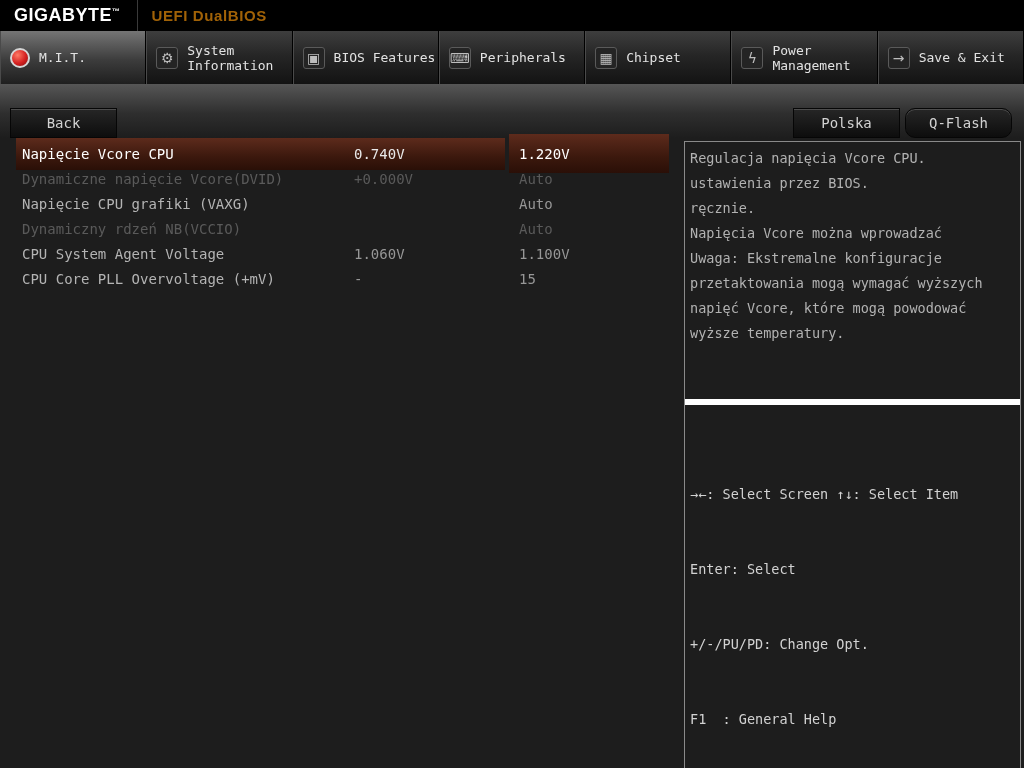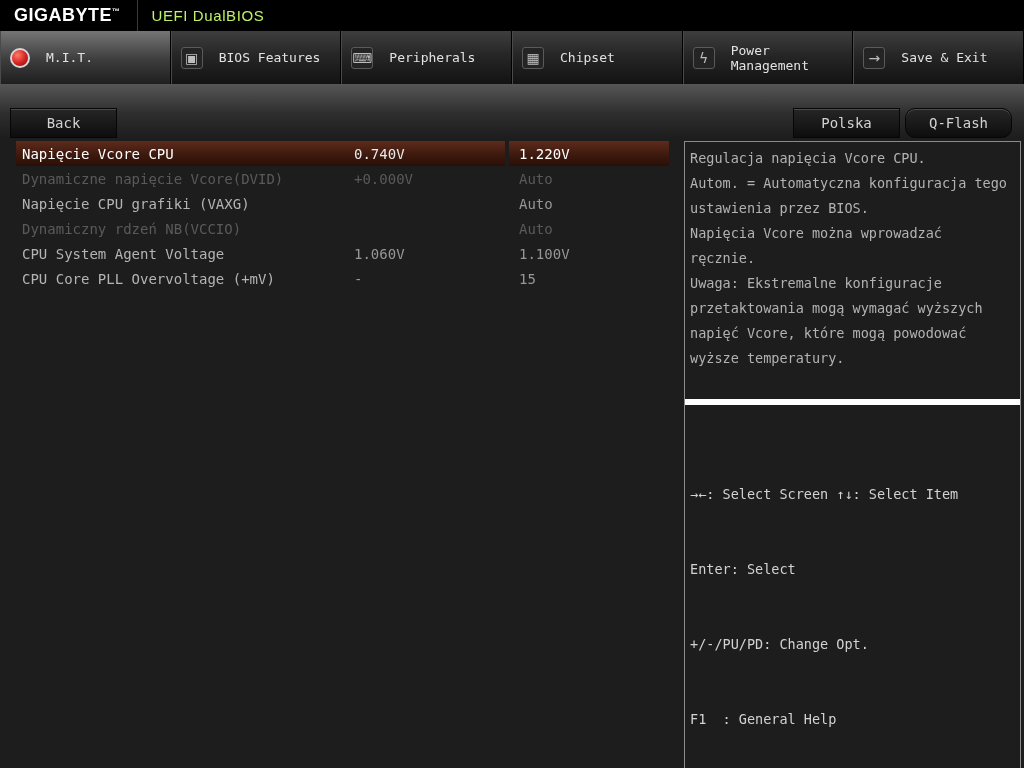--- a/index.html
+++ b/index.html
@@ -6,25 +6,25 @@
   html,body { background:#000; }
   body { font-family:"DejaVu Sans Mono", monospace; }
 
   .screen { width:1024px; height:768px; background:#1d1d1d; display:flex; flex-direction:column; overflow:hidden; position:relative; }
 
   
   .topbar { flex:0 0 31px; background:#000; display:flex; align-items:center; padding-left:14px; }
   .brand { color:#fff; font-family:"Liberation Sans", sans-serif; font-weight:bold; font-size:18px; letter-spacing:.5px; }
   .brand sup { font-size:8px; }
   .topbar-divider { width:1px; height:31px; background:#3a3a3a; margin:0 14px 0 16px; }
-  .apptitle { color:#bef264; font-family:"Liberation Sans", sans-serif; font-size:15px; letter-spacing:.6px; }
+  .apptitle { color:#a16207; font-family:"Liberation Sans", sans-serif; font-size:15px; letter-spacing:.6px;font-weight:bold; }
 
   
   .tabs { flex:0 0 53px; display:flex; background:#101010; }
-  .tab { flex:1 1 0; display:flex; align-items:center; gap:16px; padding-left:10px;
+  .tab { flex:1 1 0; display:flex; align-items:center; gap:9px; padding-left:10px;
          background:linear-gradient(180deg,#3e3e3e 0%,#262626 45%,#131313 100%);
          border-right:1px solid #000; box-shadow:inset 1px 0 0 #4a4a4a; cursor:pointer; }
   .tab.active { background:linear-gradient(180deg,#757575 0%,#3c3c3c 55%,#1f1f1f 100%); }
   .tablabel { color:#e2e2e2; font-size:13px; line-height:15px; }
   .tabicon { width:22px; height:22px; flex:0 0 22px; display:flex; align-items:center; justify-content:center;
              color:#bdbdbd; font-size:14px; background:#242424; border:1px solid #5a5a5a; border-radius:3px;
              font-family:"DejaVu Sans", sans-serif; }
   .tabicon.mit { width:20px; height:20px; flex:0 0 20px; border-radius:50%; border:2px solid #d6d6d6;
                  background:radial-gradient(circle at 35% 32%, #ff7b66, #d42020 55%, #7d0f0f); }
   .icon-gear::before { content:"⚙"; }
@@ -41,24 +41,24 @@
          border:1px solid #060606; box-shadow:inset 0 1px 0 #4d4d4d; color:#d2d2d2;
          font:14px "DejaVu Sans Mono", monospace; cursor:pointer; }
   .band .spacer { flex:1; }
   .btn + .btn { margin-left:5px;border-radius:10px; }
 
   
   .content { flex:1 1 auto; display:flex; padding:3px 3px 1px 16px; }
 
   .settings { flex:0 0 665px; width:665px; margin-right:3px; }
   .row { height:25px; display:flex; align-items:center; font-size:14px; color:#b4b4b4; cursor:pointer; }
-  .rowmain { flex:0 0 489px; height:25px; display:flex; align-items:center; }
+  .rowmain { flex:0 0 489px; height:32px; display:flex; align-items:center; }
   .cell-name { flex:0 0 338px; padding-left:6px; white-space:nowrap; overflow:hidden; }
   .cell-current { flex:1; color:#979797; white-space:nowrap; }
-  .cell-val { flex:0 0 160px; height:25px; display:flex; align-items:center; padding-left:10px;
+  .cell-val { flex:0 0 160px; height:39px; display:flex; align-items:center; padding-left:10px;
               color:#979797; margin-left:4px; white-space:nowrap; }
   .row.disabled .cell-name, .row.disabled .cell-current, .row.disabled .cell-val { color:#5a5a5a; }
   .row.selected .cell-name { color:#ffffff; }
   .row.selected .cell-current { color:#e9e9e9; }
   .row.selected .rowmain { background:linear-gradient(180deg,#5d2b1c 0%,#3b180d 60%,#2a0f07 100%); }
   .row.selected .cell-val { color:#ffffff; background:linear-gradient(180deg,#5d2b1c 0%,#3b180d 60%,#2a0f07 100%); }
 
   
   .helppanel { flex:1 1 auto; border:1px solid #8a8a8a; display:flex; flex-direction:column; background:#1d1d1d; }
   .help-desc { height:263px; border-bottom:6px solid #ffffff; padding:4px 4px 0 5px;
@@ -73,20 +73,24 @@
   <header class="topbar">
     <div class="brand"><span>GIGABYTE</span><sup>™</sup></div>
     <div class="topbar-divider"></div>
     <div class="apptitle">UEFI DualBIOS</div>
   </header>
 
   <nav class="tabs">
     <div class="tab active">
       <span class="tabicon mit"></span>
       <span class="tablabel">M.I.T.</span>
+    </div>
+    <div class="tab">
+      <span class="tabicon icon-gear"></span>
+      <span class="tablabel">System Information</span>
     </div>
     <div class="tab">
       <span class="tabicon icon-bios"></span>
       <span class="tablabel">BIOS Features</span>
     </div>
     <div class="tab">
       <span class="tabicon icon-periph"></span>
       <span class="tablabel">Peripherals</span>
     </div>
     <div class="tab">
@@ -153,24 +157,23 @@
           <span class="cell-name">CPU Core PLL Overvoltage (+mV)</span>
           <span class="cell-current">-</span>
         </div>
         <div class="cell-val">15</div>
       </div>
     </section>
 
     <aside class="helppanel">
       <div class="help-desc">
         <div>Regulacja napięcia Vcore CPU.</div>
-        <div>Autom. = Automatyczna konfiguracja tego</div>
         <div>ustawienia przez BIOS.</div>
+        <div>ręcznie.</div>
         <div>Napięcia Vcore można wprowadzać</div>
-        <div>ręcznie.</div>
         <div>Uwaga: Ekstremalne konfiguracje</div>
         <div>przetaktowania mogą wymagać wyższych</div>
         <div>napięć Vcore, które mogą powodować</div>
         <div>wyższe temperatury.</div>
       </div>
       <div class="help-keys">
         <div>→←: Select Screen ↑↓: Select Item</div>
         <div>Enter: Select</div>
         <div>+/-/PU/PD: Change Opt.</div>
         <div>F1  : General Help</div>

